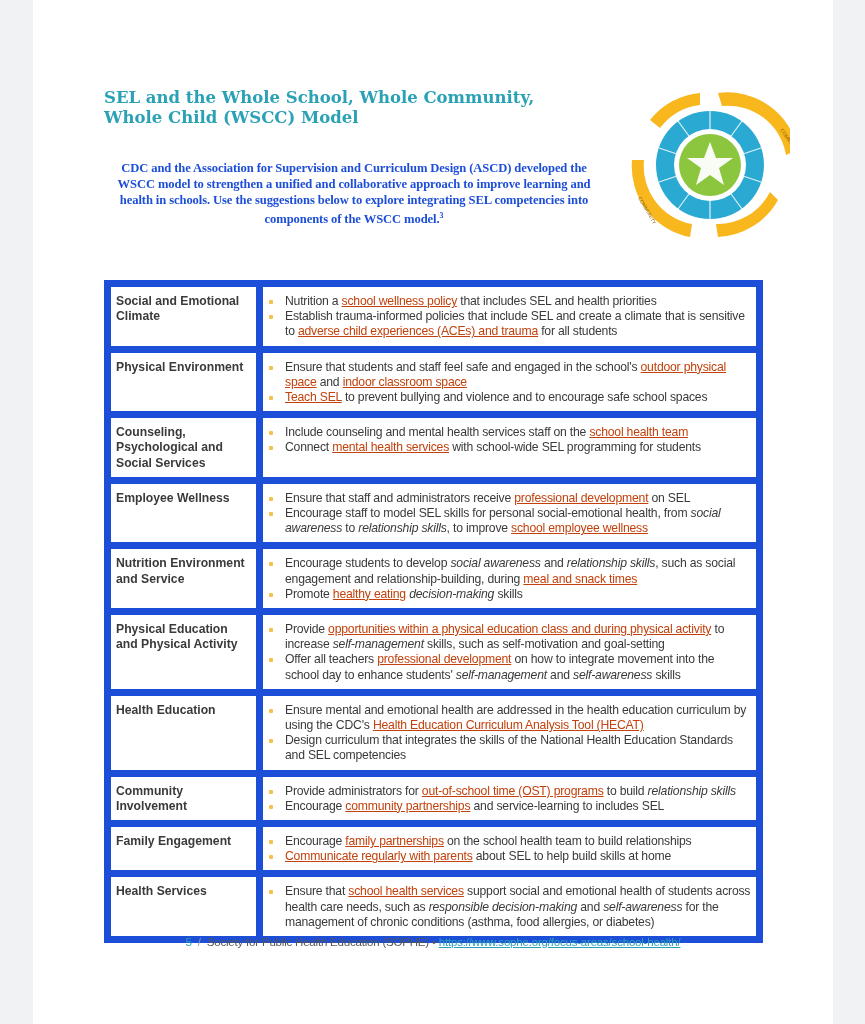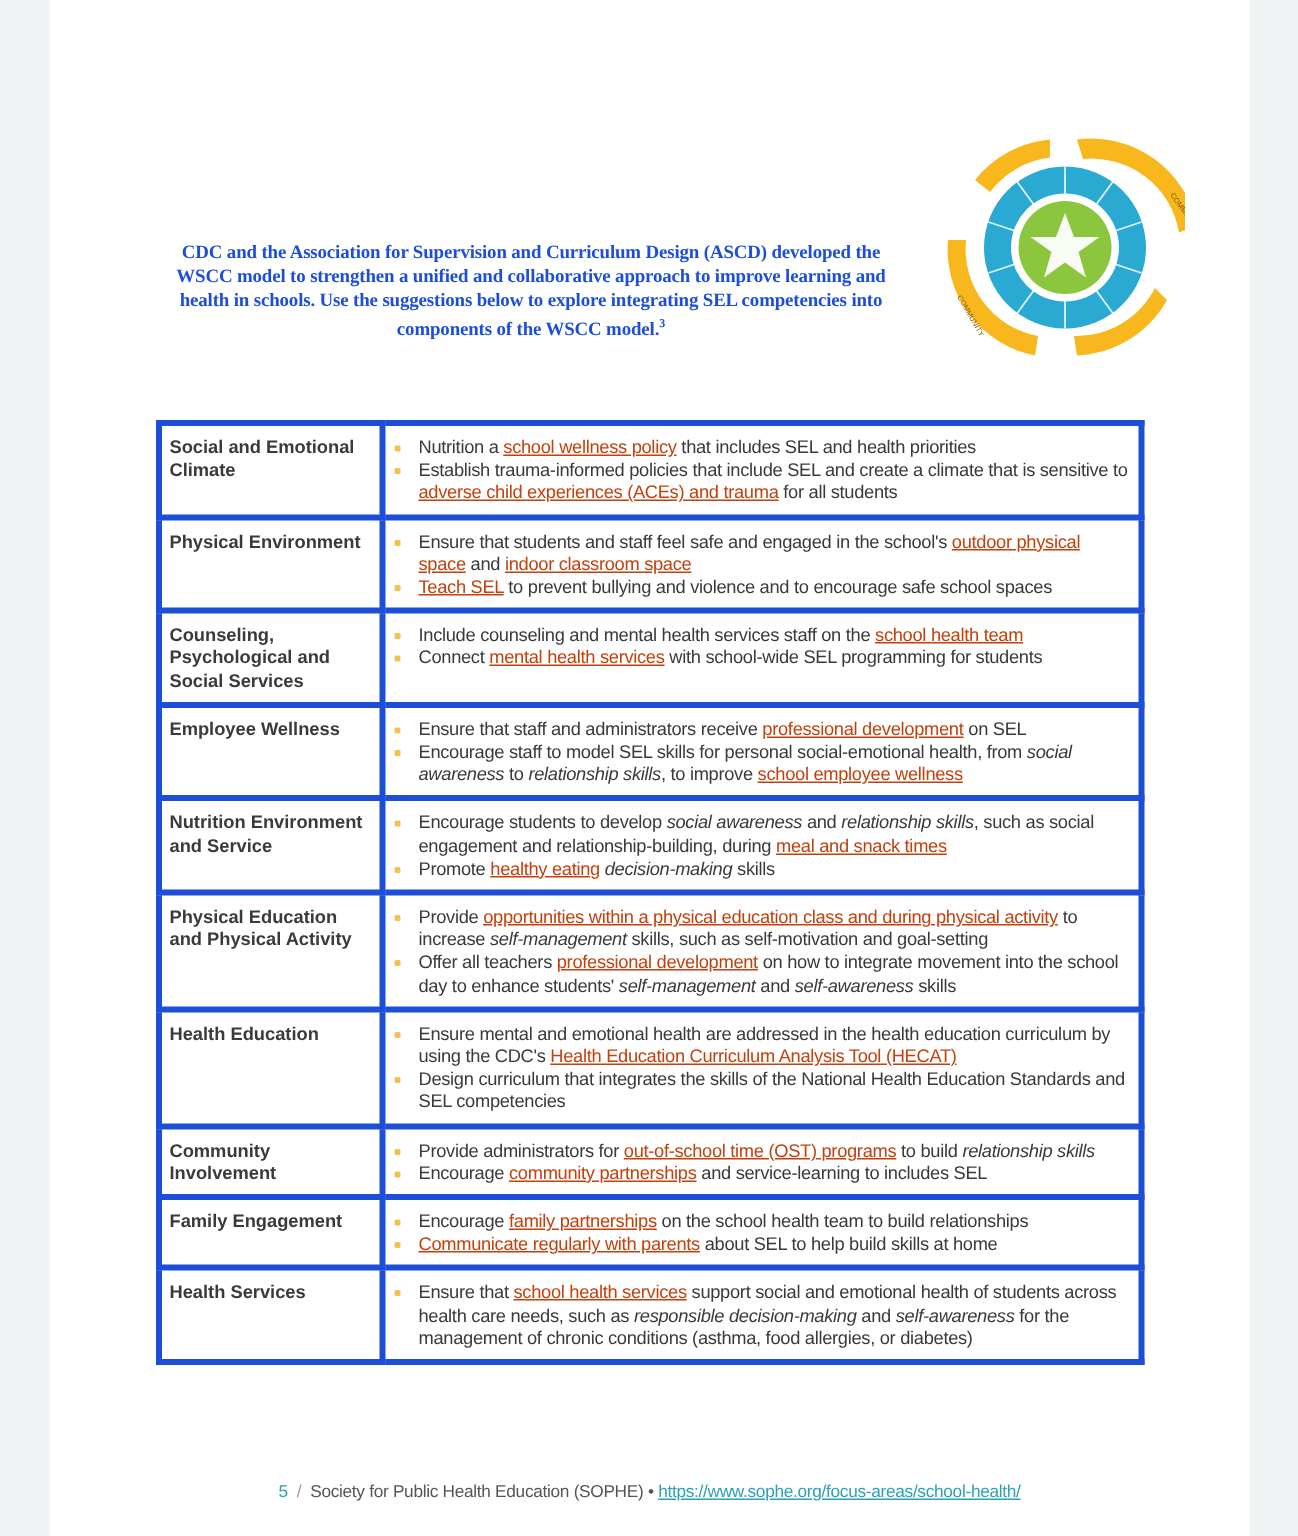--- a/index.html
+++ b/index.html
@@ -3,37 +3,38 @@
 <meta charset="utf-8">
 <style>
   html, body { margin:0; padding:0; }
   body { width:865px; height:1024px; background:#f1f2f4; position:relative; overflow:hidden; font-family:"Liberation Sans", sans-serif; }
   .page { position:absolute; left:33px; top:0; width:800px; height:1024px; background:#ffffff; }
   .title { position:absolute; left:71px; top:88px; width:480px; margin:0; font-family:"DejaVu Serif", serif; font-weight:bold; font-size:16.5px; line-height:20px; color:#2aa1b5; }
   .intro { position:absolute; left:71px; top:160px; width:500px; margin:0; font-family:Liberation Serif, serif; font-weight:bold; font-size:12.6px; line-height:16px; color:#1d4ed8; letter-spacing:-0.1px;text-align:center; }
   .intro sup { font-size:8px; }
   .logo { position:absolute; left:597px; top:90px; width:160px; height:150px; }
   table.grid { position:absolute; left:71px; top:280px; width:659px; border-collapse:collapse; }
-  table.grid td { border:4px solid #1d4ed8; vertical-align:top; padding:7px 5px 6px 5px; font-size:12.2px; line-height:15.2px; color:#3a3a3a; }
+  table.grid td { border:7px solid #1d4ed8; vertical-align:top; padding:7px 5px 6px 5px; font-size:12.2px; line-height:15.2px; color:#3a3a3a; }
   td.comp { width:135px; font-weight:bold; color:#2b2b2b; font-size:12.4px; }
   td.sugg { padding-left:8px; padding-right:6px; }
   ul { list-style:none; margin:0; padding:0; }
   li { position:relative; padding-left:17px; letter-spacing:-0.2px; }
   li .bullet { position:absolute; left:1px; top:6px; width:4px; height:4px; border-radius:1px; background:#f2c14e; }
   a.lnk { color:#c2410c; text-decoration:underline; }
   em { font-style:italic; }
-  .footer { position:absolute; left:0; top:989px; width:800px; text-align:center; font-size:11.5px; color:#555; letter-spacing:-0.2px; }
+  .footer { position:absolute; left:0; top:936px; width:800px; text-align:center; font-size:11.5px; color:#555; letter-spacing:-0.2px; }
   .footer .pg { color:#2aa1b5; }
   .footer .sep { color:#999; margin:0 6px; }
   .footer a { color:#2aa1b5; text-decoration:underline; }
 </style>
 </head>
 <body>
 
 <div class="page">
+  <h1 class="title">SEL and the Whole School, Whole Community, Whole Child (WSCC) Model</h1>
   <p class="intro"><span>CDC and the Association for Supervision and Curriculum Design (ASCD) developed the WSCC model to strengthen a unified and collaborative approach to improve learning and health in schools. Use the suggestions below to explore integrating SEL competencies into components of the WSCC model.</span><sup>3</sup></p>
 
   <div class="logo">
     <svg width="160" height="150" viewBox="0 0 160 150">
 
       <path d="M 88 3 A 72 72 0 0 1 168 60 L 156 65 A 59 59 0 0 0 92 16 Z" fill="#f7b71d"></path>
       <path d="M 148 110 A 72 72 0 0 1 88 147 L 86 134 A 59 59 0 0 0 140 102 Z" fill="#f7b71d"></path>
       <path d="M 60 147 A 72 72 0 0 1 2 70 L 14 70 A 59 59 0 0 0 62 134 Z" fill="#f7b71d"></path>
       <path d="M 20 30 A 72 72 0 0 1 70 3 L 70 15 A 59 59 0 0 0 30 38 Z" fill="#f7b71d"></path>
 

